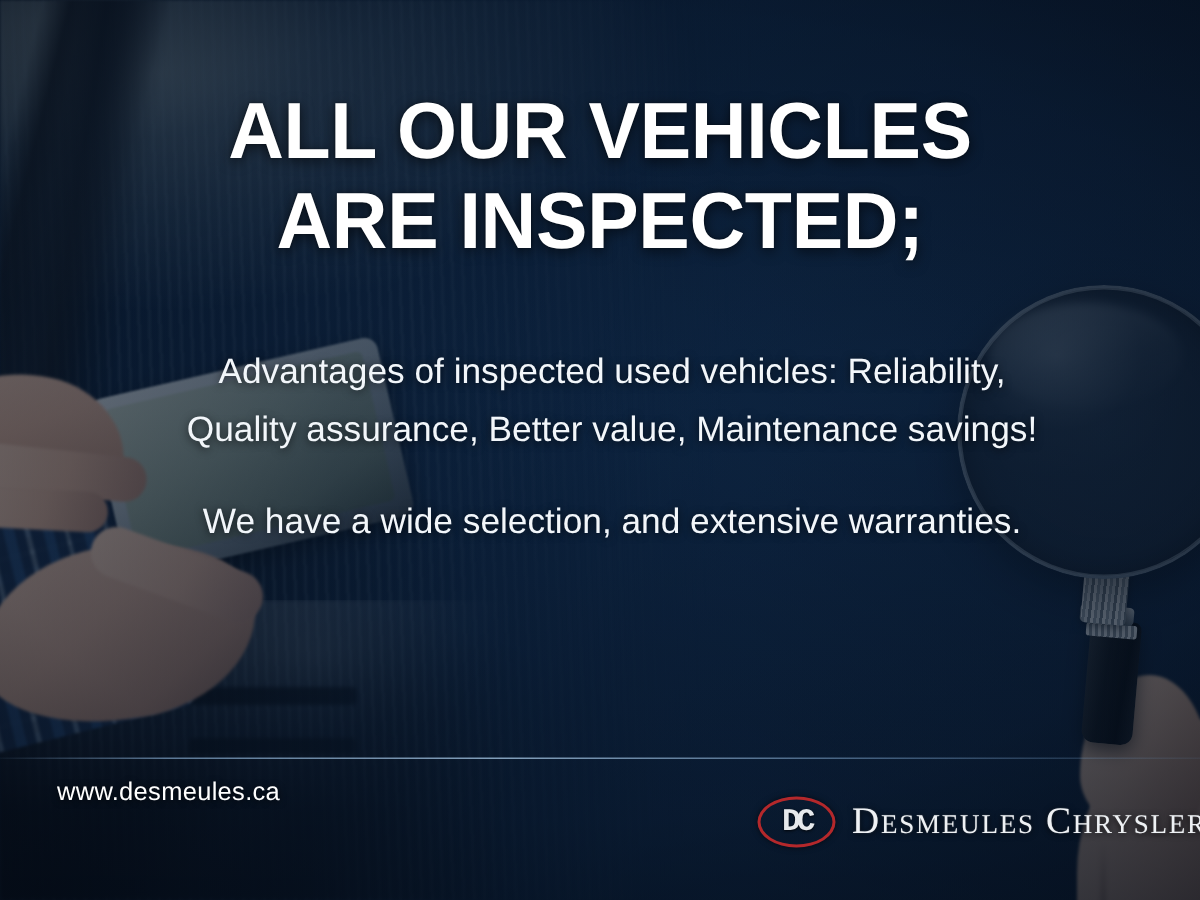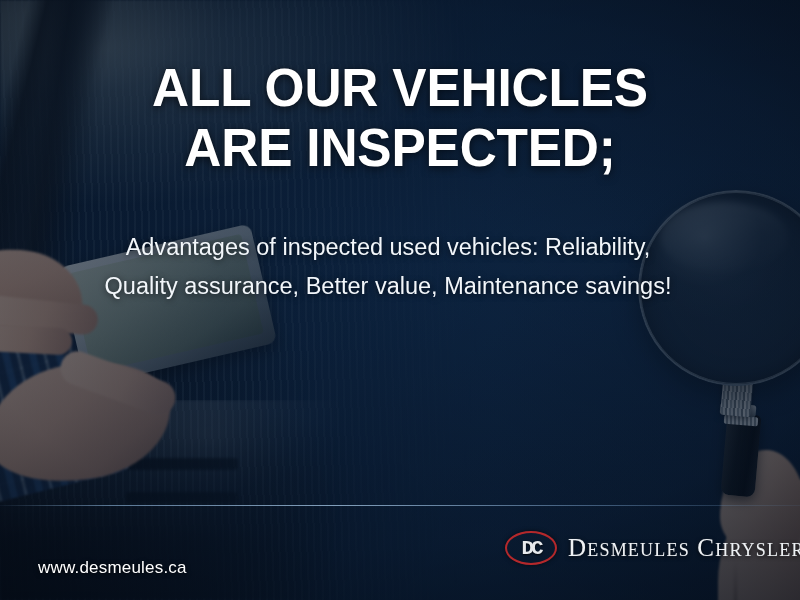--- a/index.html
+++ b/index.html
@@ -197,42 +197,42 @@
     font-family:"Liberation Sans", sans-serif;
     font-weight:700; font-size:53px; line-height:1.13;
     letter-spacing:-0.2px;
     color:#ffffff;
     text-shadow:0 2px 9px rgba(0,0,0,0.62), 0 0 2px rgba(0,0,0,0.4);
     transform:scaleX(0.97); transform-origin:center;
   }
   .headline .hl-line { display:block; }
 
   .body-copy {
-    position:absolute; left:100px; width:576px; top:228px;
+    position:absolute; left:120px; width:576px; top:228px;
     text-align:center;
     font-size:23.5px; line-height:1.66; font-weight:400;
     color:#f2f6fa;
     text-shadow:0 1px 6px rgba(0,0,0,0.65);
   }
   .body-copy p + p { margin-top:22px; }
 
   
   .divider {
     position:absolute; left:0; right:0; top:505px; height:1px;
     background:linear-gradient(90deg,
       rgba(120,160,205,0.05) 0%,
       rgba(150,192,232,0.58) 14%,
       rgba(176,210,240,0.72) 42%,
       rgba(130,172,215,0.45) 74%,
       rgba(90,130,175,0.10) 100%);
   }
 
   
   .site-url {
-    position:absolute; left:38px; top:558px;
+    position:absolute; left:38px; top:518px;
     font-size:17px; font-weight:400; color:#ffffff;
     letter-spacing:0.2px;
     text-shadow:0 1px 5px rgba(0,0,0,0.8);
   }
 
   .logo { position:absolute; left:505px; top:528px; height:40px; display:flex; align-items:center; gap:11px; }
   .logo-mark { position:relative; width:52px; height:34px; flex:0 0 auto; }
   .logo-ellipse {
     position:absolute; inset:0;
     border:2px solid #b4282b; border-radius:50%;
@@ -302,20 +302,21 @@
 
   <div class="content">
 
     <h1 class="headline">
       <span class="hl-line">ALL OUR VEHICLES</span>
       <span class="hl-line">ARE INSPECTED;</span>
     </h1>
 
     <div class="body-copy">
       <p>Advantages of inspected used vehicles: Reliability, Quality assurance, Better value, Maintenance savings!</p>
+      <p>We have a wide selection, and extensive warranties.</p>
     </div>
 
     <div class="divider"></div>
 
     <div class="site-url">www.desmeules.ca</div>
 
     <div class="logo">
       <div class="logo-mark">
         <div class="logo-ellipse"></div>
         <div class="logo-mono">DC</div>

